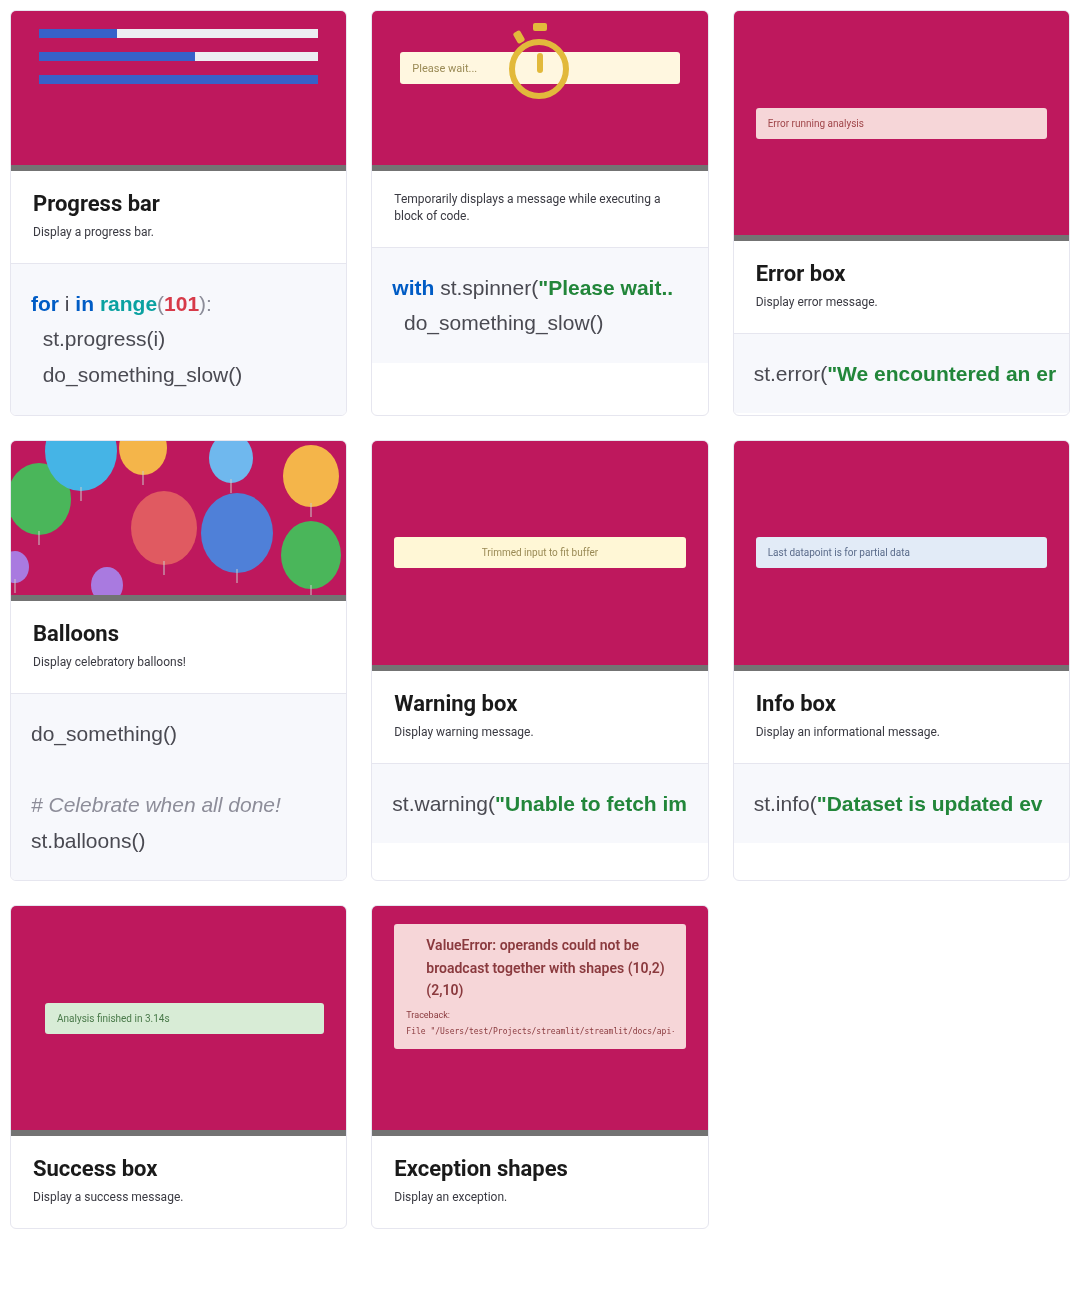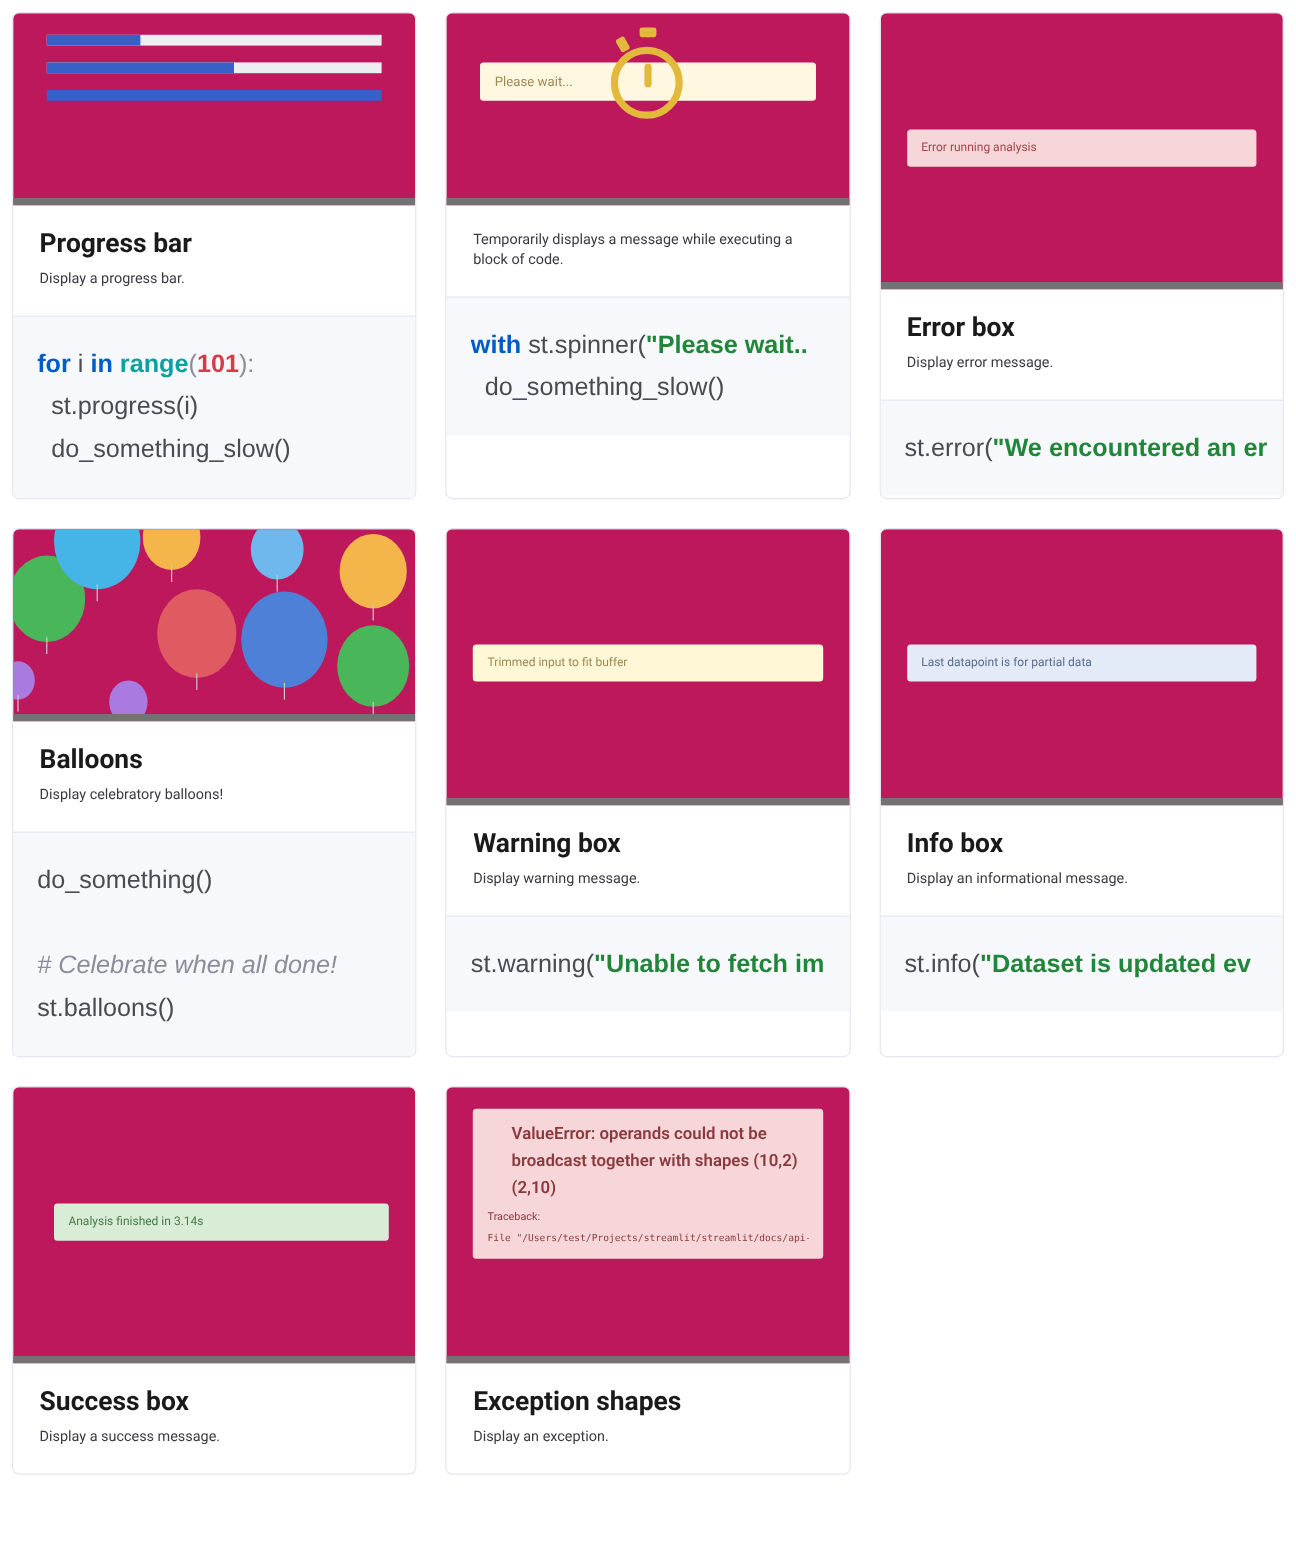--- a/index.html
+++ b/index.html
@@ -96,21 +96,21 @@
   .bal.b9{ width:56px;height:62px;background:#f4b54a; left:272px; top:4px;}
   .bal.b10{width:32px;height:36px;background:#a97ae0; left:80px; top:126px;}
 
   
   .mb-wrap { display:flex; align-items:center; justify-content:center; height:100%; padding:0 22px;}
   .mb {
     width:100%; padding:10px 12px; border-radius:3px;
     font-size:10px; font-family:inherit;
   }
   .mb.err { background:#f6d6d8; color:#a0464a; }
-  .mb.warn{ background:#fff7d6; color:#9a8a55; }
+  .mb.warn{ background:#fff7d6; color:#9a8a55;text-align:center; }
   .mb.info{ background:#e2ebf7; color:#5a6b8a; }
   .mb.succ{ background:#d8ecd6; color:#4a7a4a;margin-left:12px; }
 
   
   .exc-wrap { padding:18px 22px; }
   .exc {
     background:#f6d6d8; color:#8a3a3e; border-radius:3px;
     padding:10px 12px; font-size:9px; line-height:1.6;
     font-family:inherit;
   }

